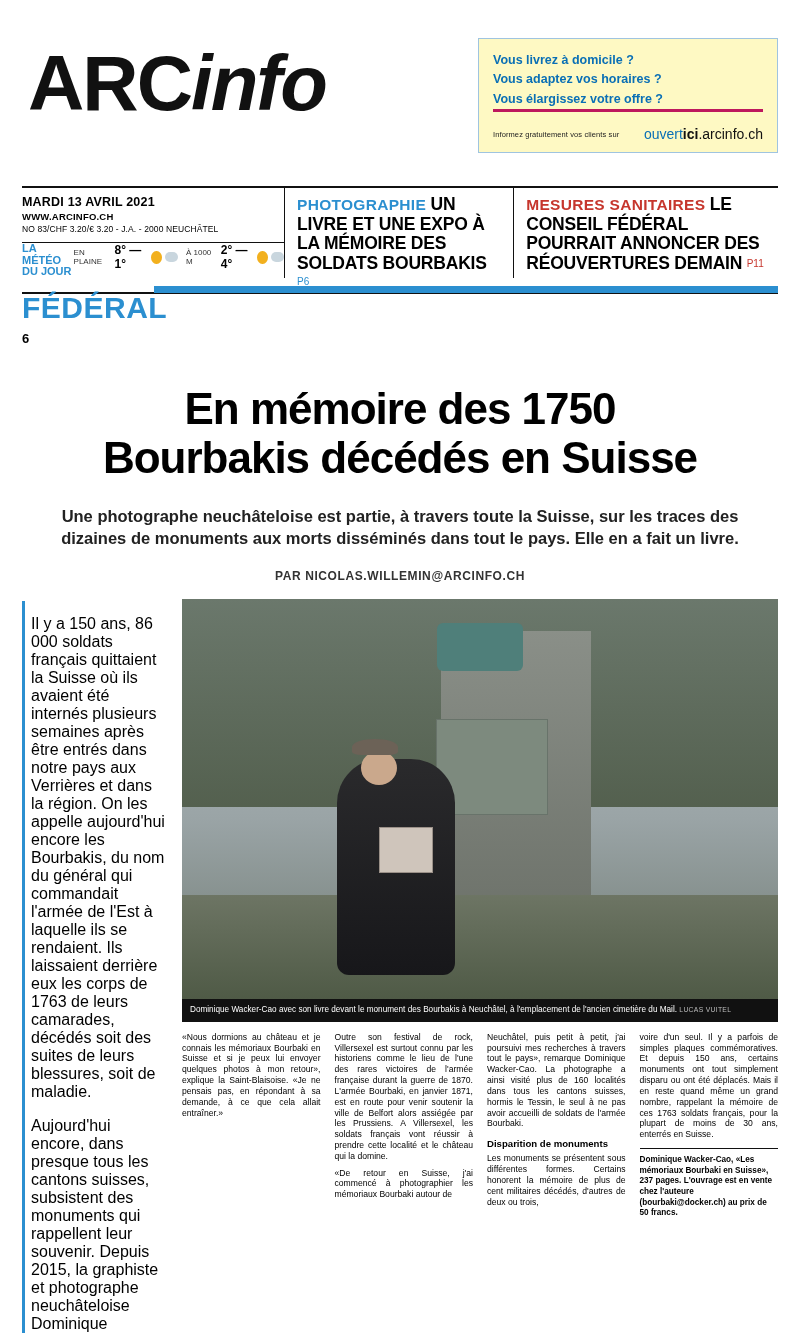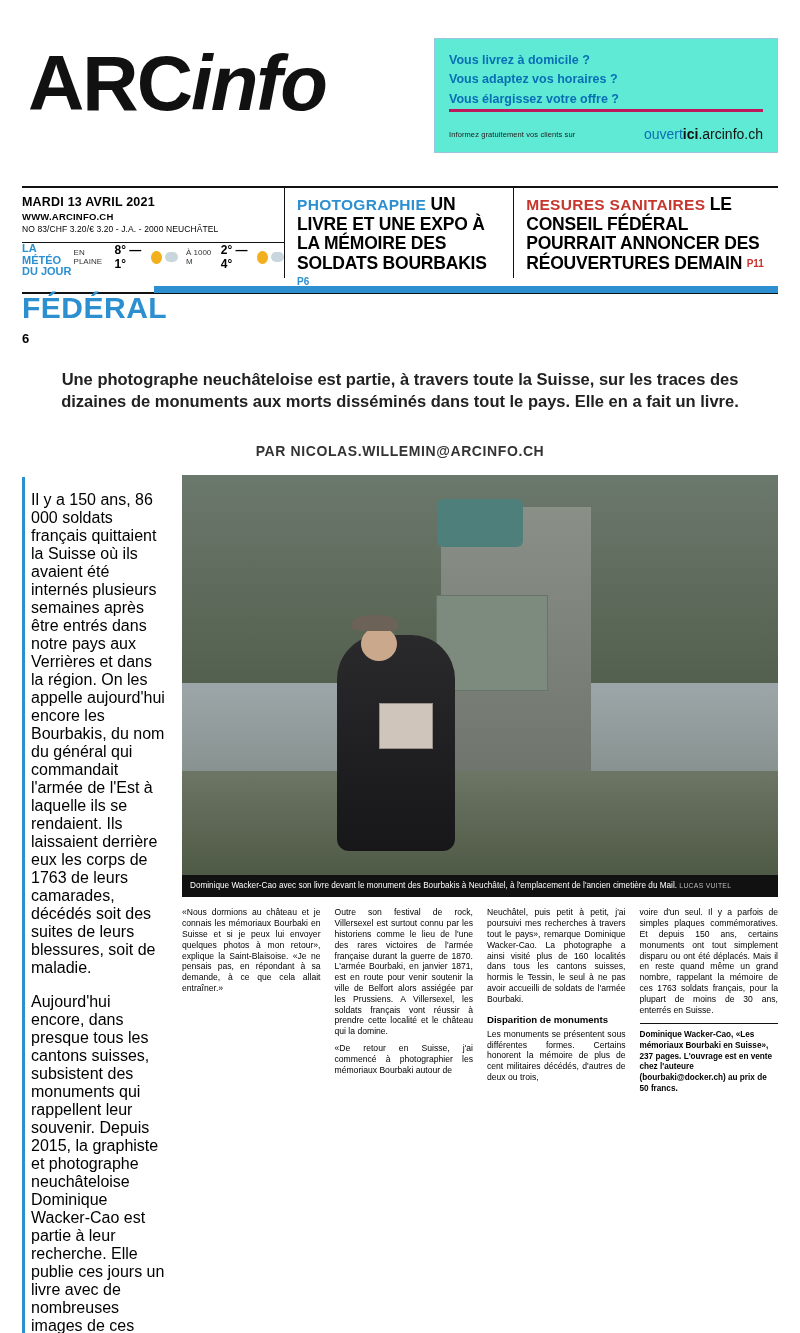--- a/index.html
+++ b/index.html
@@ -28,24 +28,24 @@
     display: inline-block;
     text-align: right;
   }
   .logo .arc { font-weight: 700; }
   .logo .info { font-style: italic; font-weight: 700; }
 
   .promo-box {
     position: absolute;
     right: 0;
     top: 38px;
-    width: 344px;
+    width: 300px;
     border: 1px solid #9fc4e0;
     padding: 12px 14px 10px 14px;
-    background: #5eead4;
+    background: #fef9c3;
   }
   .promo-line {
     color: #0a6fb5;
     font-size: 12.5px;
     font-weight: 700;
     line-height: 1.55;
   }
   .promo-foot {
     display: flex;
     align-items: center;
@@ -92,21 +92,21 @@
   .tk { font-size: 15.5px; font-weight:700; letter-spacing: .3px; }
   .tk.blue { color:#2b8fd0; }
   .tk.red { color:#c6362d; }
   .theadline {
     font-size: 17.5px;
     font-weight: 700;
     line-height: 1.12;
     letter-spacing: -.2px;
     display:inline;
   }
-  .pref { font-size: 10px; font-weight:700; color:#2b8fd0; vertical-align: 2px;}
+  .pref { font-size: 10px; font-weight:400; color:#2b8fd0; vertical-align: 2px;}
   .pref.red { color:#c6362d; }
 
   
   .meteo {
     border-top: 1px solid #111;
     margin-top: 8px;
     display: flex;
     align-items: flex-start;
     height: 38px;
     width: 262px;
@@ -136,23 +136,23 @@
   .standfirst {
     margin: 22px auto 0;
     width: 700px;
     text-align: center;
     font-size: 16.5px;
     line-height: 1.35;
     font-weight: 700;
     color: #222;
   }
   .byline {
-    margin-top: 30px;
+    margin-top: 20px;
     text-align: center;
-    font-size: 14px;
+    font-size: 12px;
     font-weight: 700;
     letter-spacing: .6px;
     color: #333;
   }
 
   
   .content { margin-top: 16px; position: relative; }
 
   .firstcol { width: 168px; position: relative; }
   .firstcol .rulebar { position:absolute; left:0; top:2px; width:3px; height:96%; background:#2b8fd0;}
@@ -270,20 +270,24 @@
       <span class="pref red">P11</span>
     </div>
   </div>
 
   <div class="sectionwrap">
     <div class="section-rule"></div>
     <div class="section-name">FÉDÉRAL</div>
     <div class="section-num">6</div>
   </div>
 
+  <div class="headline">
+    <div>En mémoire des 1750</div>
+    <div>Bourbakis décédés en Suisse</div>
+  </div>
   <div class="standfirst">Une photographe neuchâteloise est partie, à travers toute la Suisse, sur les traces des dizaines de monuments aux morts disséminés dans tout le pays. Elle en a fait un livre.</div>
   <div class="byline">PAR NICOLAS.WILLEMIN@ARCINFO.CH</div>
 
   <div class="content">
     <div class="topcolwrap">
 
       <div class="firstcol">
         <div class="rulebar"></div>
         <div class="inner">
           <p>Il y a 150 ans, 86 000 soldats français quittaient la Suisse où ils avaient été internés plusieurs semaines après être entrés dans notre pays aux Verrières et dans la région. On les appelle aujourd'hui encore les Bourbakis, du nom du général qui commandait l'armée de l'Est à laquelle ils se rendaient. Ils laissaient derrière eux les corps de 1763 de leurs camarades, décédés soit des suites de leurs blessures, soit de maladie.</p>

